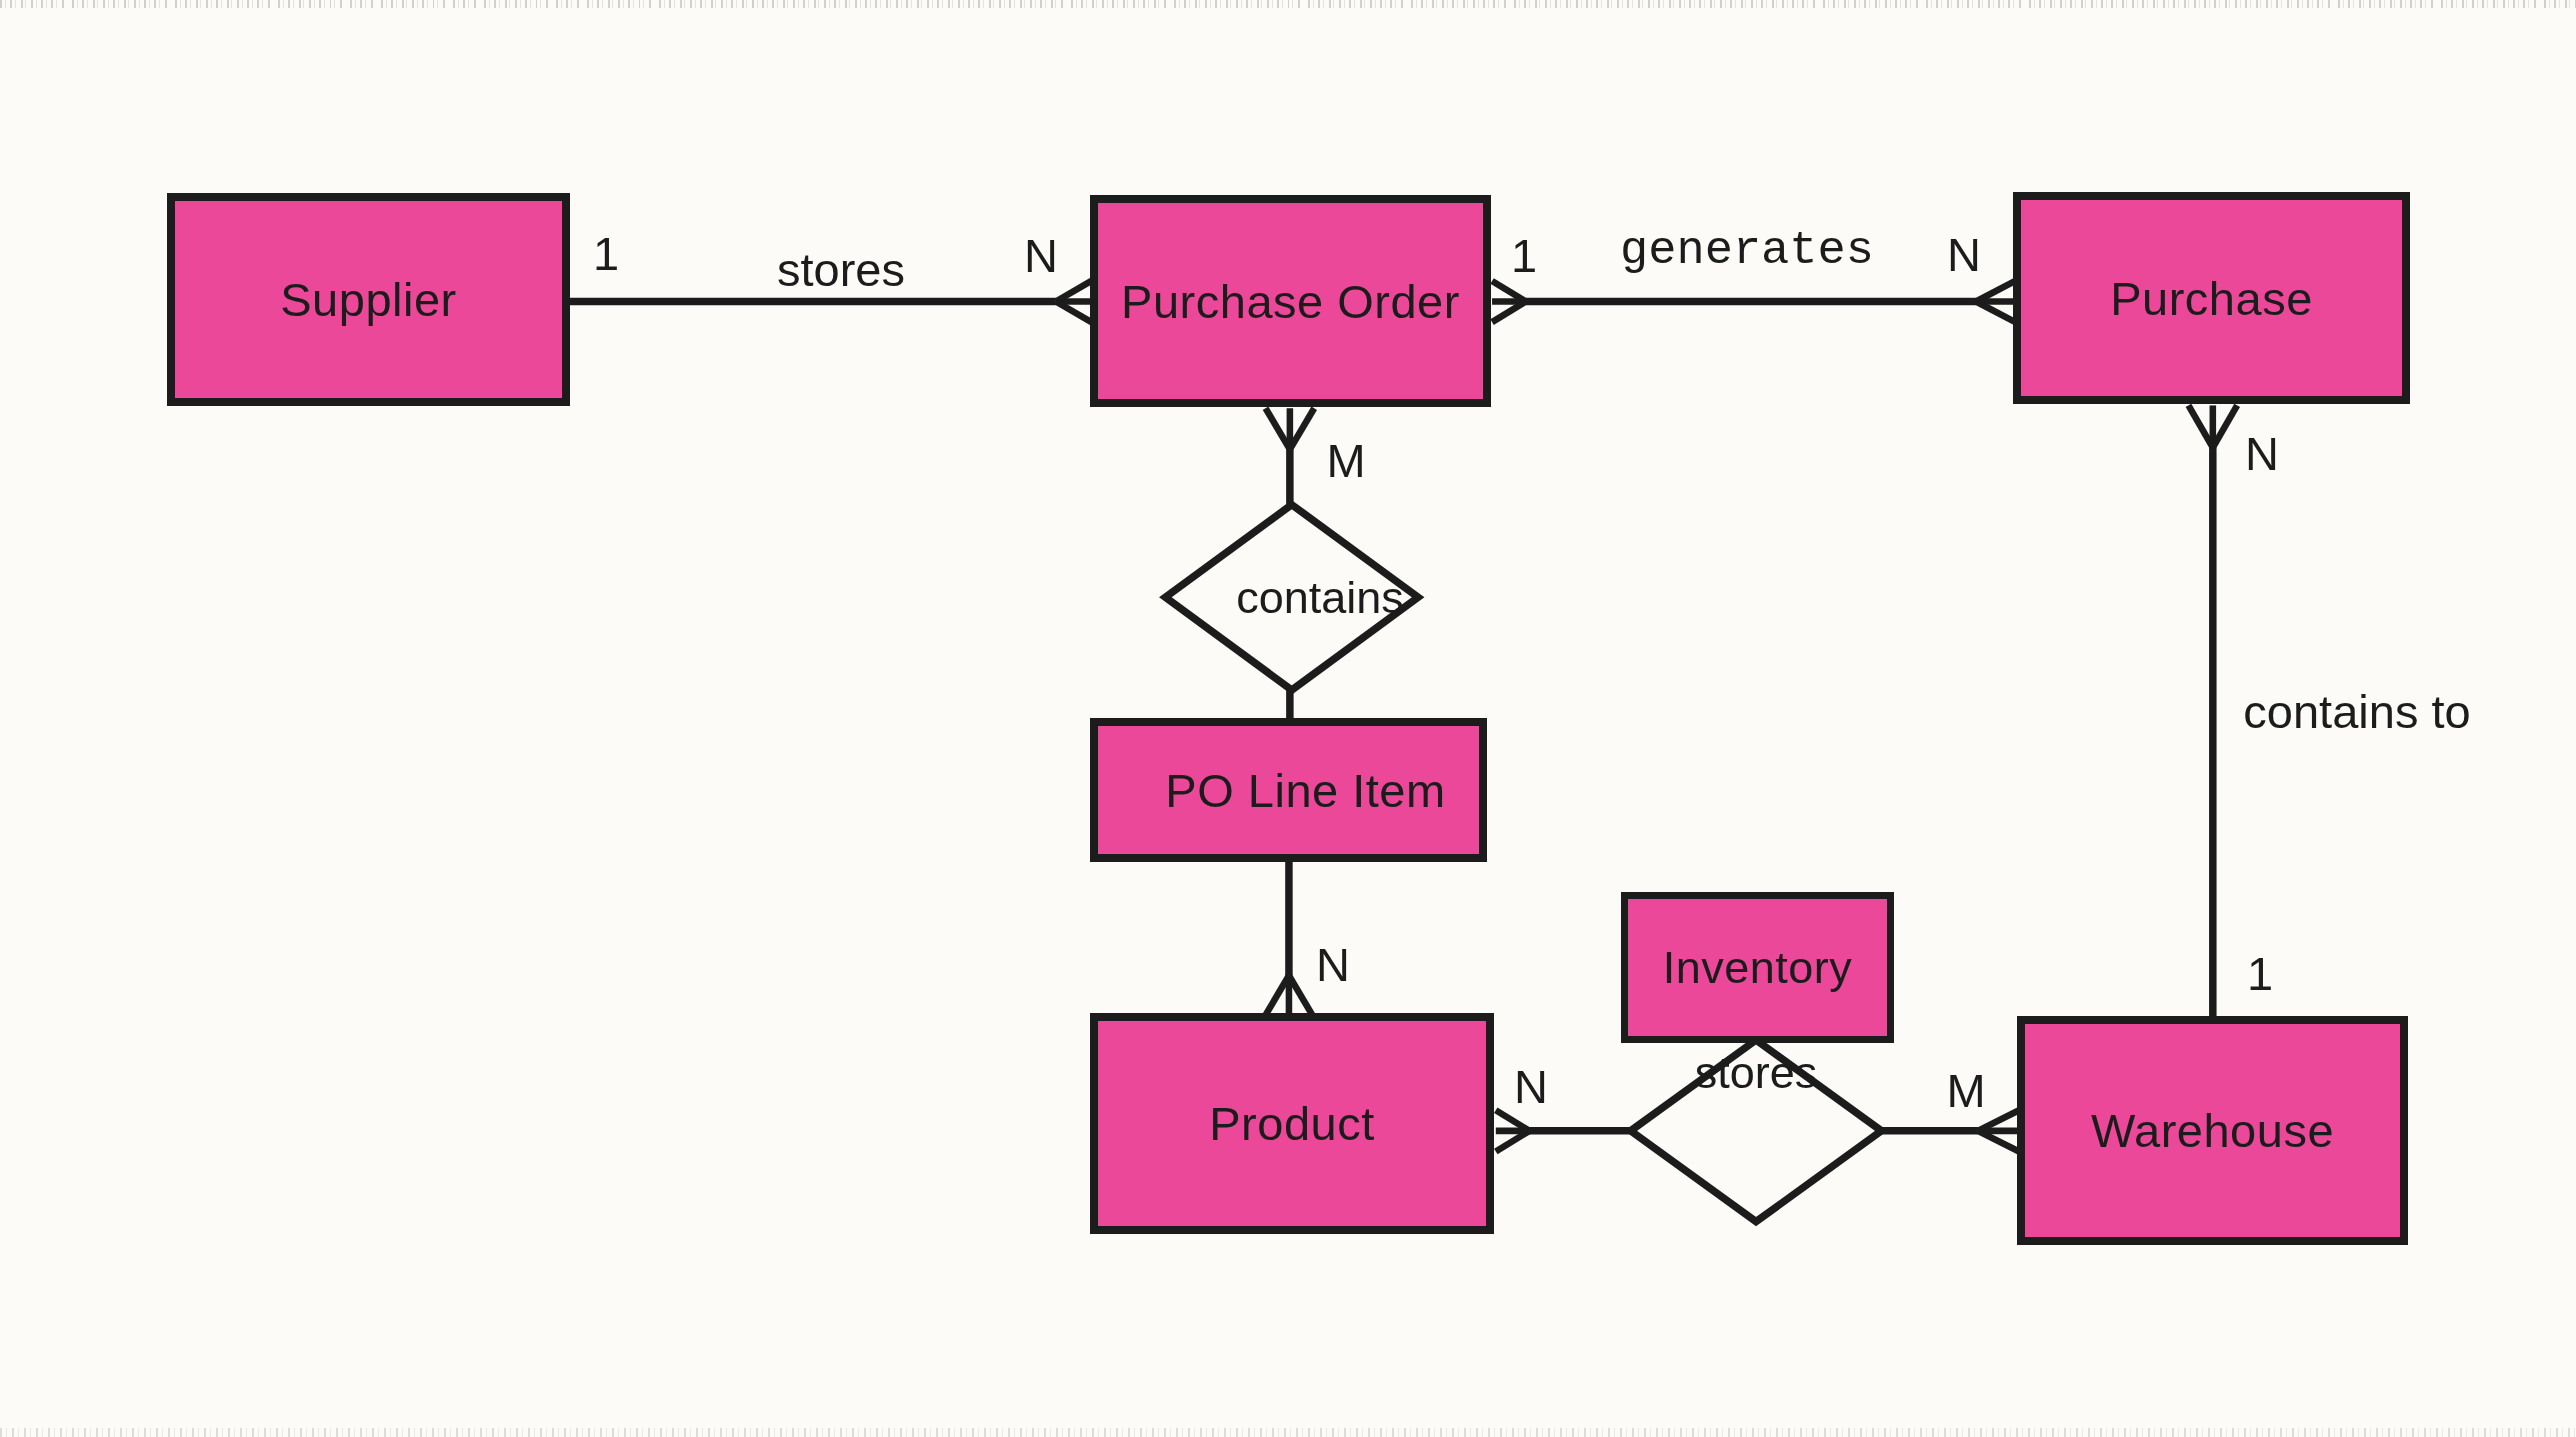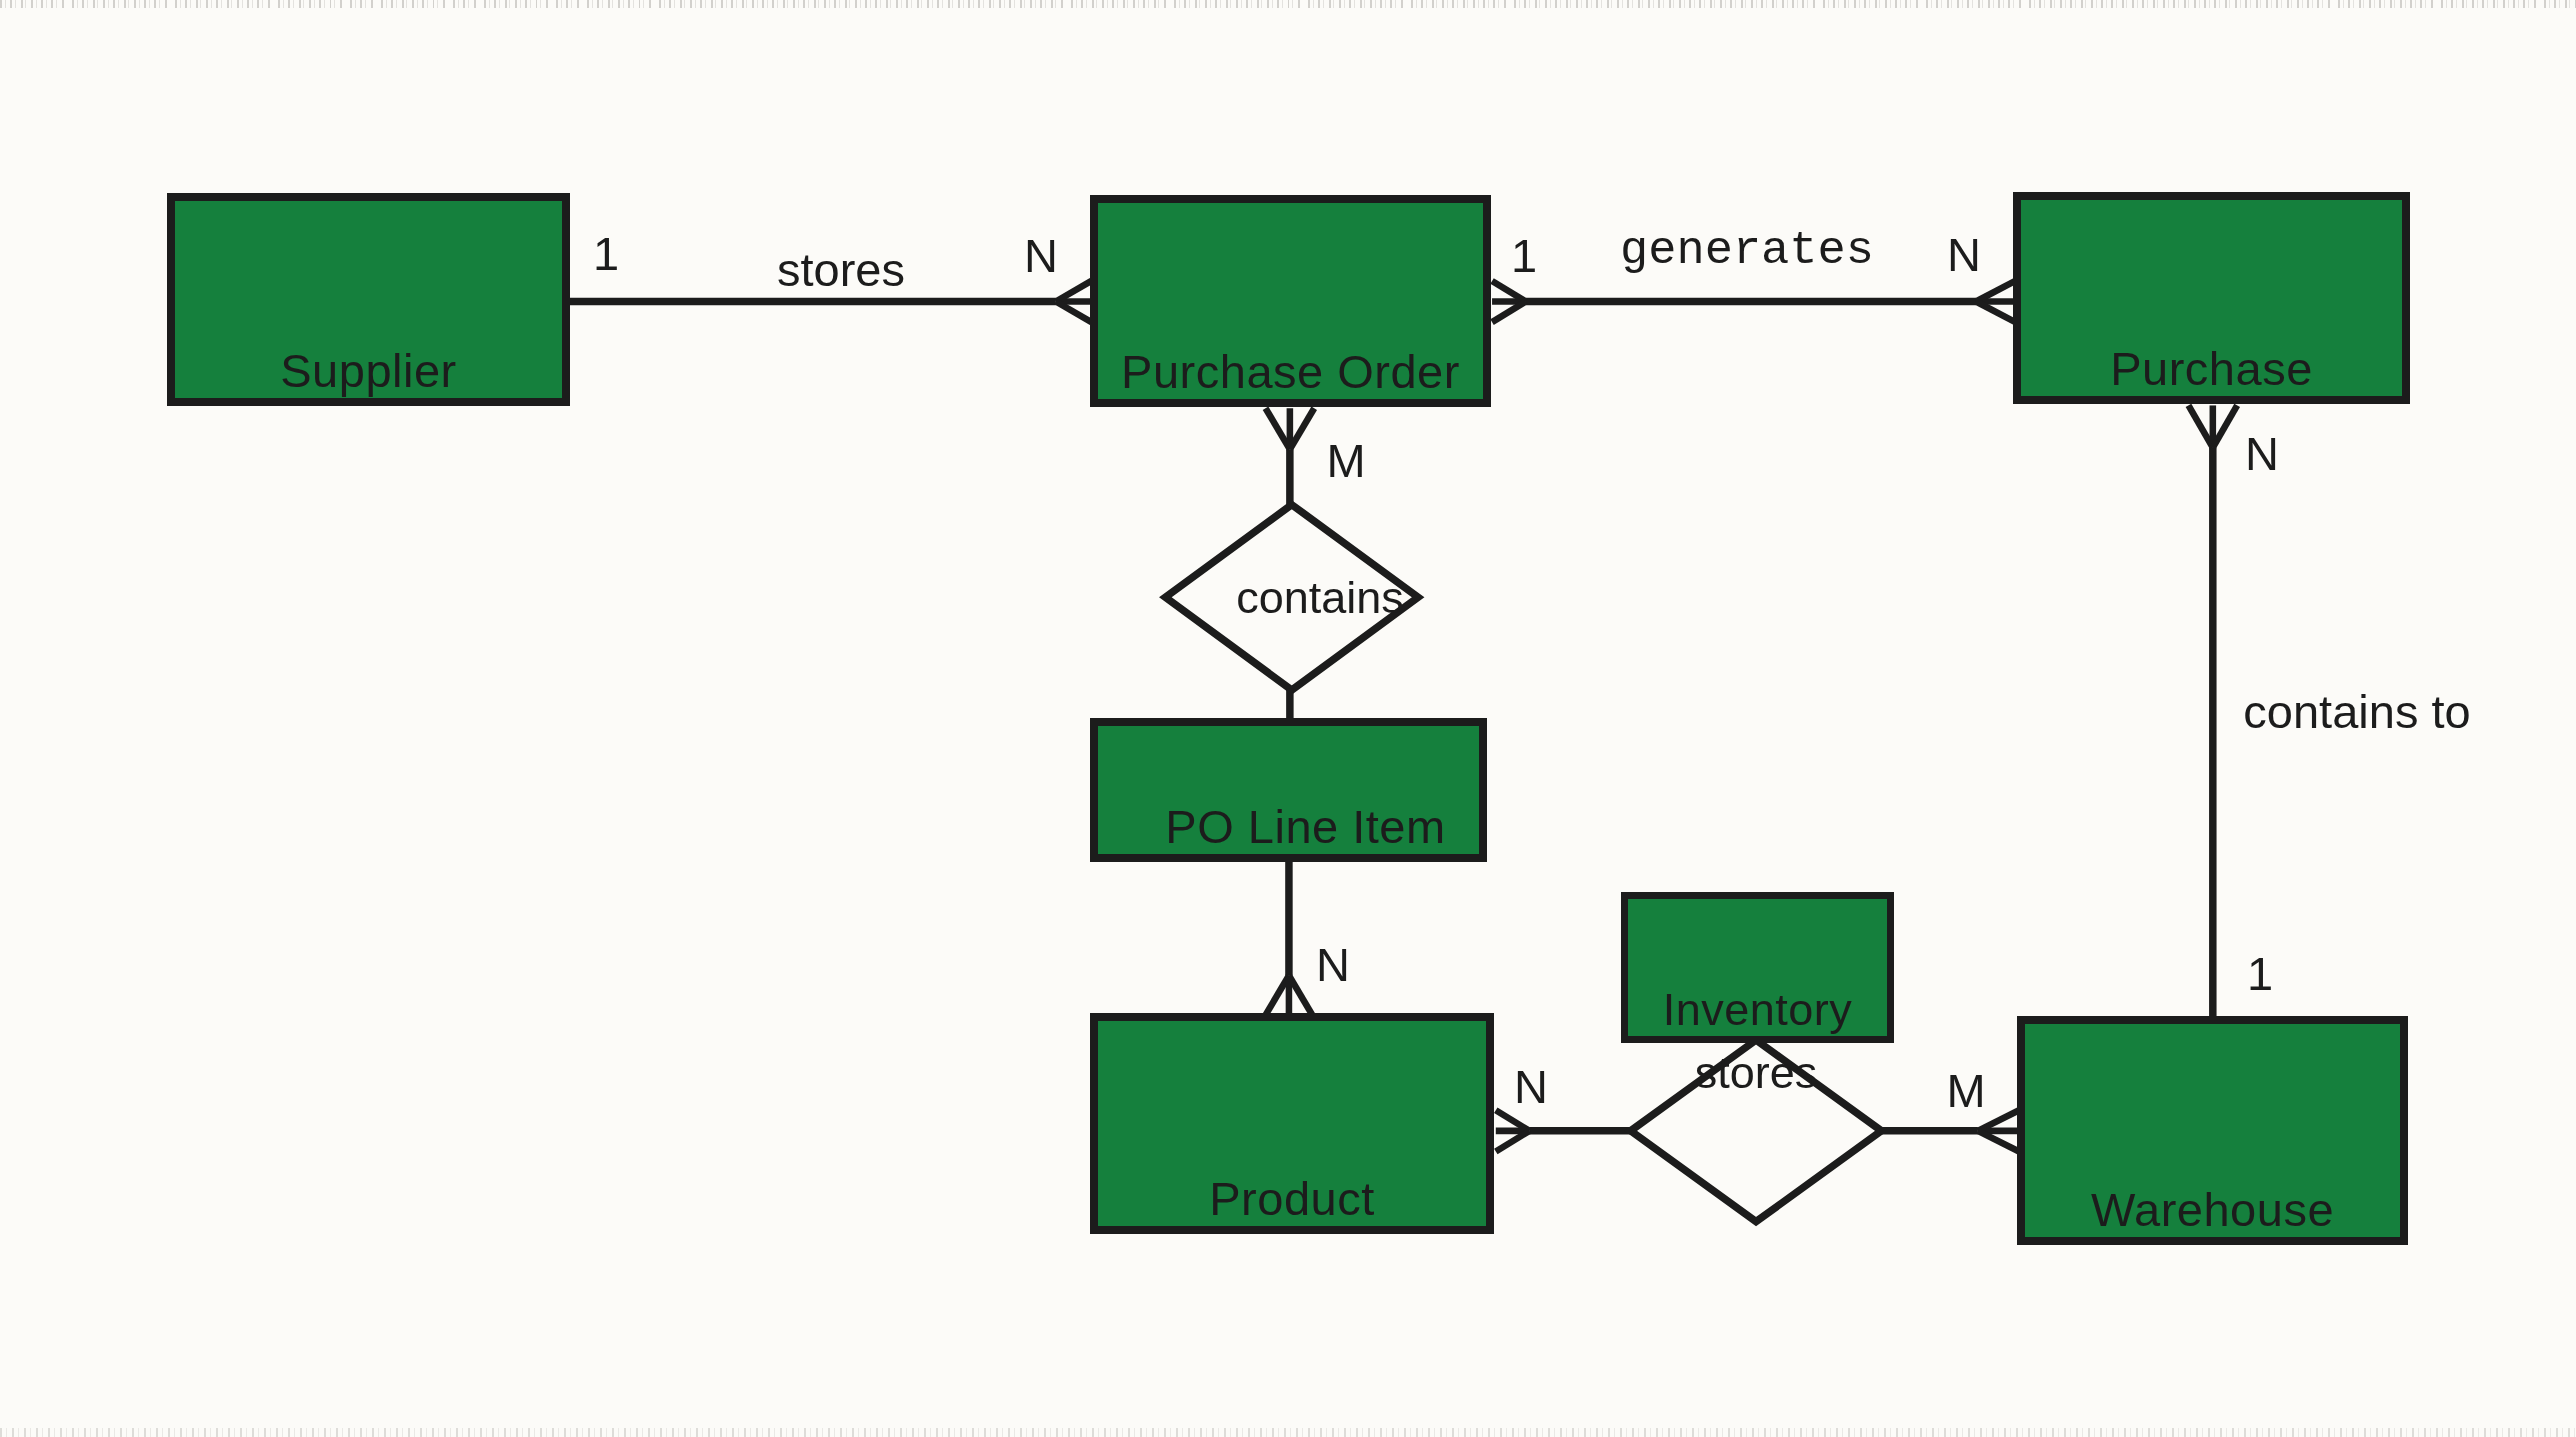--- a/index.html
+++ b/index.html
@@ -19,23 +19,23 @@
   .lines {
     position: absolute;
     left: 0; top: 0;
     width: 2576px;
     height: 1438px;
   }
   .entity {
     position: absolute;
     box-sizing: border-box;
     border: 8.4px solid #1c1c1c;
-    background: #15803d;
+    background: #ec4899;
     display: flex;
-    align-items: flex-end;
+    align-items: center;
     justify-content: center;
     font-size: 47px;
     letter-spacing: 0.5px;
     white-space: nowrap;
   }
   .label {
     position: absolute;
     transform: translate(-50%, -50%);
     font-size: 47px;
     white-space: nowrap;

